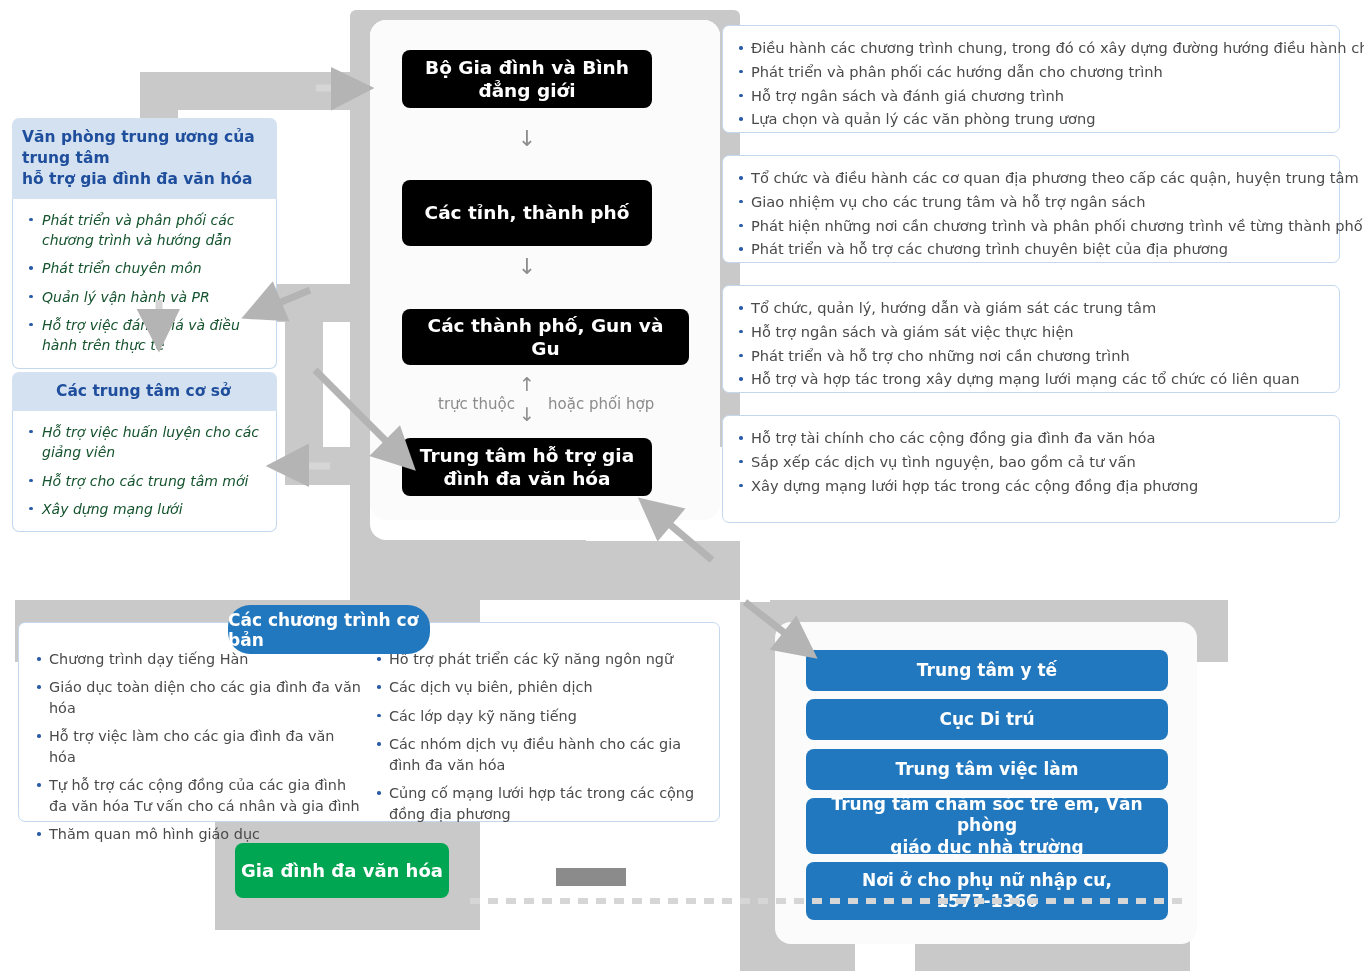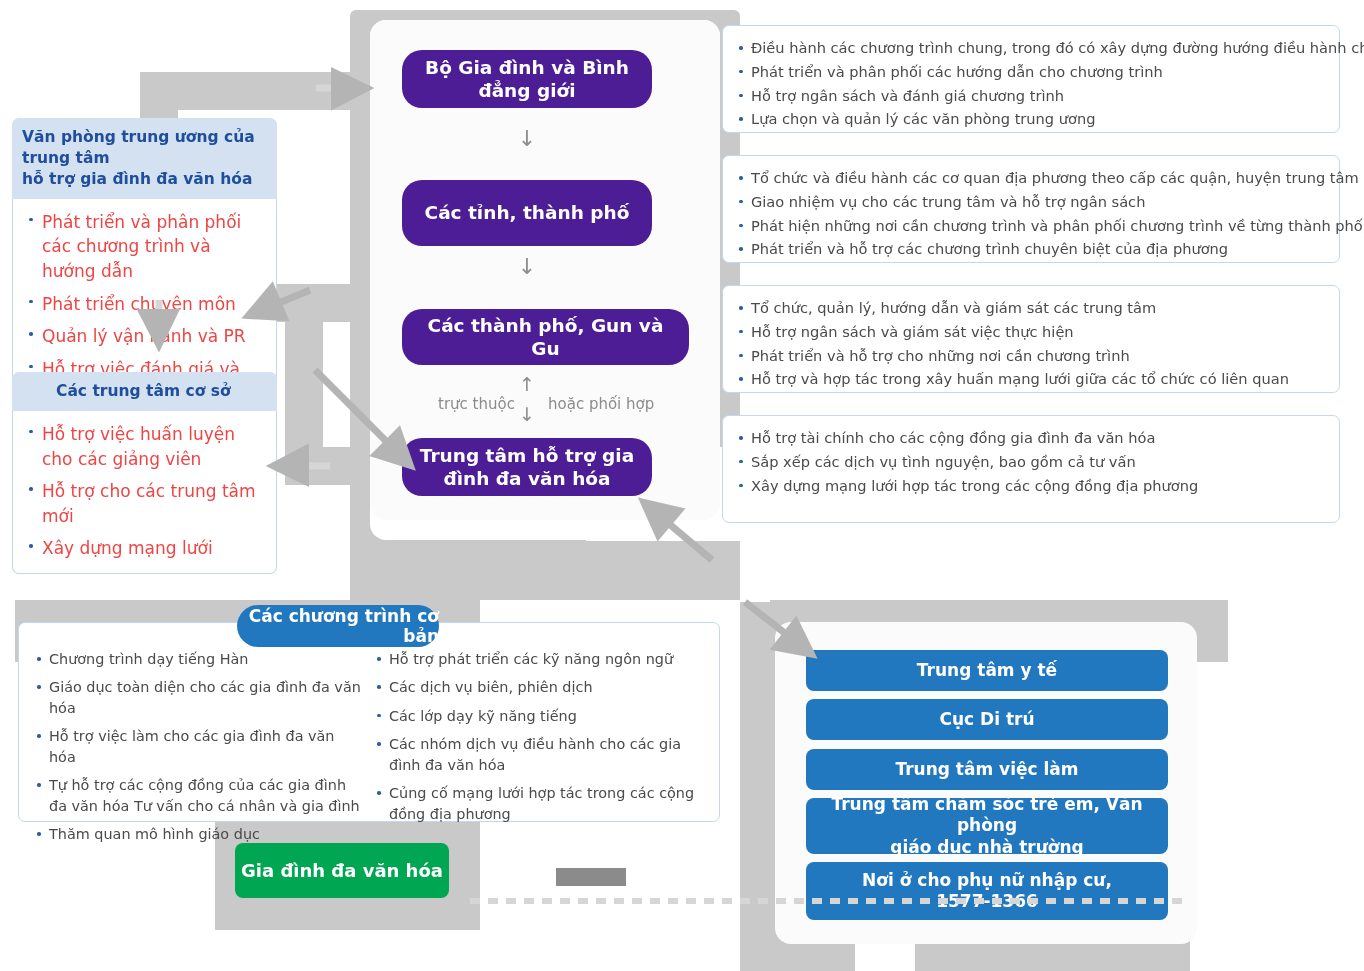--- a/index.html
+++ b/index.html
@@ -21,23 +21,23 @@
   
   .panel{
     position:absolute;
     background:#fbfbfb;
     border-radius:16px;
   }
 
   
   .navy{
     position:absolute;
-    background:#4c1d95;
+    background:#000000;
     color:#ffffff;
-    border-radius:20px;
+    border-radius:8px;
     display:flex;align-items:center;justify-content:center;
     text-align:center;
     font-weight:bold;
     line-height:1.25;
     box-sizing:border-box;
     padding:6px 10px;
   }
   .navy.f18{font-size:18.5px;}
 
   
@@ -117,24 +117,25 @@
     background:#ffffff;
     border:1px solid #c3d8ee;
     border-top:none;
     border-radius:0 0 7px 7px;
     padding:11px 14px 12px 14px;
   }
   .sidebox .bd ul{margin:0;padding:0;list-style:none;}
   .sidebox .bd li{
     position:relative;
     padding-left:15px;
-    color:#ef4444;
-    font-size:17px;
+    color:#14532d;
+    font-size:14px;
     line-height:1.45;
     margin-bottom:8px;
+    font-style:italic;
   }
   .sidebox .bd li:last-child{margin-bottom:0;}
   .sidebox .bd li:before{
     content:"";
     position:absolute;left:2px;top:8px;
     width:3.5px;height:3.5px;border-radius:50%;
     background:#2a5ca8;
   }
 
   
@@ -252,21 +253,21 @@
       <li>Phát hiện những nơi cần chương trình và phân phối chương trình về từng thành phố, gun và gu</li>
       <li>Phát triển và hỗ trợ các chương trình chuyên biệt của địa phương</li>
     </ul>
   </div>
 
   <div class="card" style="left:722px;top:285px;width:618px;height:108px;">
     <ul>
       <li>Tổ chức, quản lý, hướng dẫn và giám sát các trung tâm</li>
       <li>Hỗ trợ ngân sách và giám sát việc thực hiện</li>
       <li>Phát triển và hỗ trợ cho những nơi cần chương trình</li>
-      <li>Hỗ trợ và hợp tác trong xây huấn mạng lưới giữa các tổ chức có liên quan</li>
+      <li>Hỗ trợ và hợp tác trong xây dựng mạng lưới mạng các tổ chức có liên quan</li>
     </ul>
   </div>
 
   <div class="card" style="left:722px;top:415px;width:618px;height:108px;">
     <ul>
       <li>Hỗ trợ tài chính cho các cộng đồng gia đình đa văn hóa</li>
       <li>Sắp xếp các dịch vụ tình nguyện, bao gồm cả tư vấn</li>
       <li>Xây dựng mạng lưới hợp tác trong các cộng đồng địa phương</li>
     </ul>
   </div>
@@ -309,21 +310,21 @@
       <ul>
         <li>Hỗ trợ phát triển các kỹ năng ngôn ngữ</li>
         <li>Các dịch vụ biên, phiên dịch</li>
         <li>Các lớp dạy kỹ năng tiếng</li>
         <li>Các nhóm dịch vụ điều hành cho các gia đình đa văn hóa</li>
         <li>Củng cố mạng lưới hợp tác trong các cộng đồng địa phương</li>
       </ul>
     </div>
   </div>
 
-  <div class="pill" style="left:237px;top:605px;width:202px;height:42px;text-align:right;">Các chương trình cơ bản</div>
+  <div class="pill" style="left:228px;top:605px;width:202px;height:49px;">Các chương trình cơ bản</div>
 
   <div class="panel" style="left:775px;top:622px;width:422px;height:322px;"></div>
 
   <div class="brightblue" style="left:806px;top:650px;width:362px;height:41px;">Trung tâm y tế</div>
   <div class="brightblue" style="left:806px;top:699px;width:362px;height:41px;">Cục Di trú</div>
   <div class="brightblue" style="left:806px;top:749px;width:362px;height:41px;">Trung tâm việc làm</div>
   <div class="brightblue" style="left:806px;top:798px;width:362px;height:56px;white-space:pre-line;">Trung tâm chăm sóc trẻ em, Văn phòng
 giáo dục nhà trường</div>
   <div class="brightblue" style="left:806px;top:862px;width:362px;height:58px;white-space:pre-line;">Nơi ở cho phụ nữ nhập cư,
 1577-1366</div>

